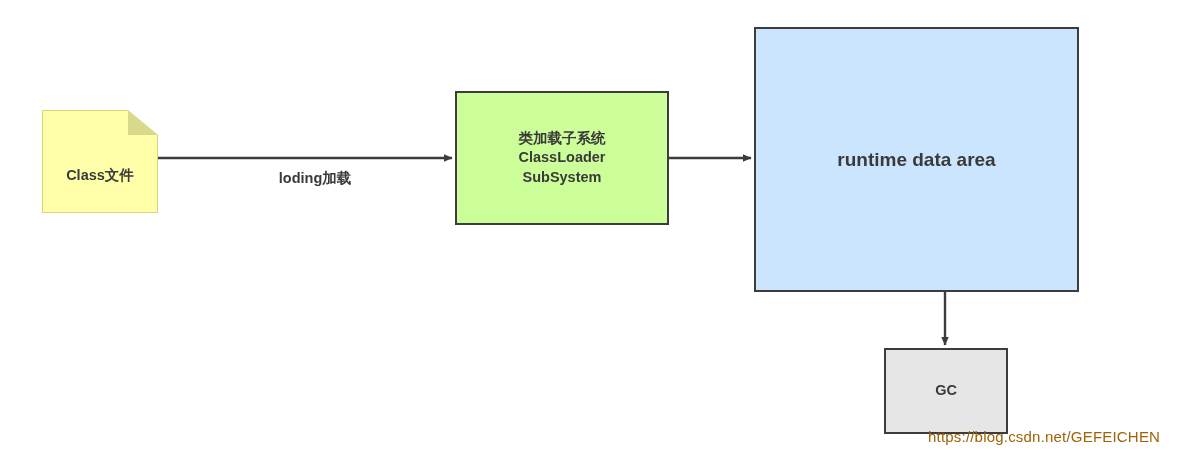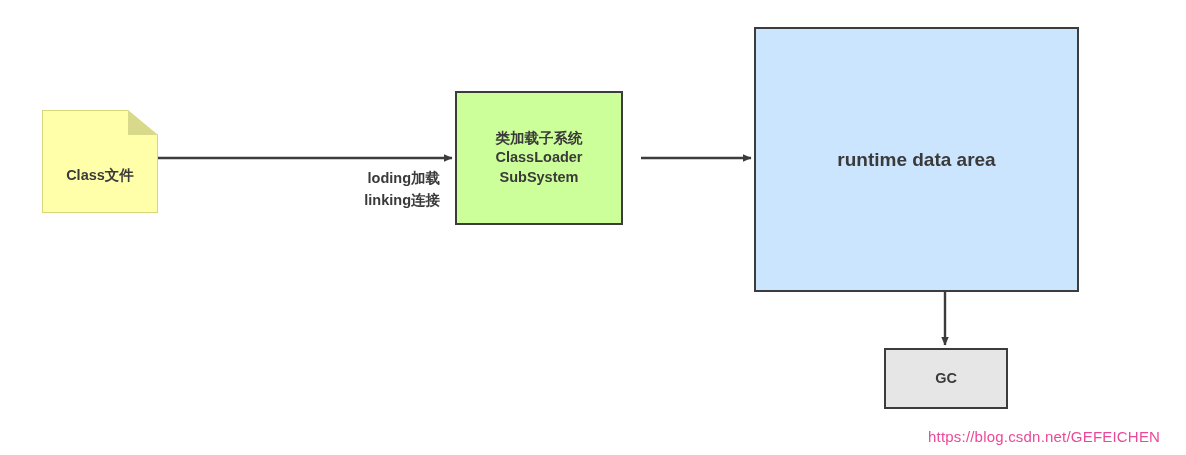--- a/index.html
+++ b/index.html
@@ -65,42 +65,42 @@
     color: #3a3a3a;
   }
 
   
   .rect {
     border: 2px solid #3c3c3c;
   }
   #classloader-box {
     left: 455px;
     top: 91px;
-    width: 168px;
+    width: 214px;
     height: 134px;
     background: #ccff99;
     font-size: 14.5px;
     flex-direction: column;
     color: #3a3a3a;
   }
   #runtime-box {
     left: 754px;
     top: 27px;
     width: 325px;
     height: 265px;
     background: #cce5ff;
     font-size: 19px;
     flex-direction: column;
     color: #3a3a3a;
   }
   #gc-box {
     left: 884px;
     top: 348px;
     width: 124px;
-    height: 61px;
+    height: 86px;
     background: #e6e6e6;
     font-size: 14.5px;
     color: #3a3a3a;
   }
 
   .edge-svg {
     position: absolute;
     left: 0;
     top: 0;
     width: 1186px;
@@ -112,28 +112,28 @@
     position: absolute;
     left: 190px;
     top: 168px;
     width: 250px;
     text-align: center;
     font-size: 14.5px;
     font-weight: bold;
     color: #3a3a3a;
     line-height: 1.5;
   }
-  #edge-label-load div { white-space: nowrap; text-align: right; }
+  #edge-label-load div { white-space: nowrap; }
 
   #watermark {
     position: absolute;
     left: 928px;
     top: 428px;
     font-size: 15px;
-    color: #ec4899;
+    color: #a16207;
     font-weight: normal;
     letter-spacing: .2px;
     white-space: nowrap;
   }
 </style>
 </head>
 <body>
 
 <div id="canvas">
 
@@ -147,21 +147,20 @@
     <line x1="641" y1="158" x2="751" y2="158" stroke="#3c3c3c" stroke-width="2.4" marker-end="url(#arrowhead)"></line>
     <line x1="945" y1="292" x2="945" y2="345" stroke="#3c3c3c" stroke-width="2.4" marker-end="url(#arrowhead)"></line>
   </svg>
 
   <div class="node" id="class-file-note"></div>
   <div id="class-file-fold"></div>
   <div id="class-file-label">Class文件</div>
 
   <div id="edge-label-load">
     <div>loding加载</div>
-    <div>linking连接</div>
   </div>
 
   <div class="node rect" id="classloader-box">
     <div>类加载子系统</div>
     <div>ClassLoader</div>
     <div>SubSystem</div>
   </div>
 
   <div class="node rect" id="runtime-box">
     <div>runtime data area</div>

